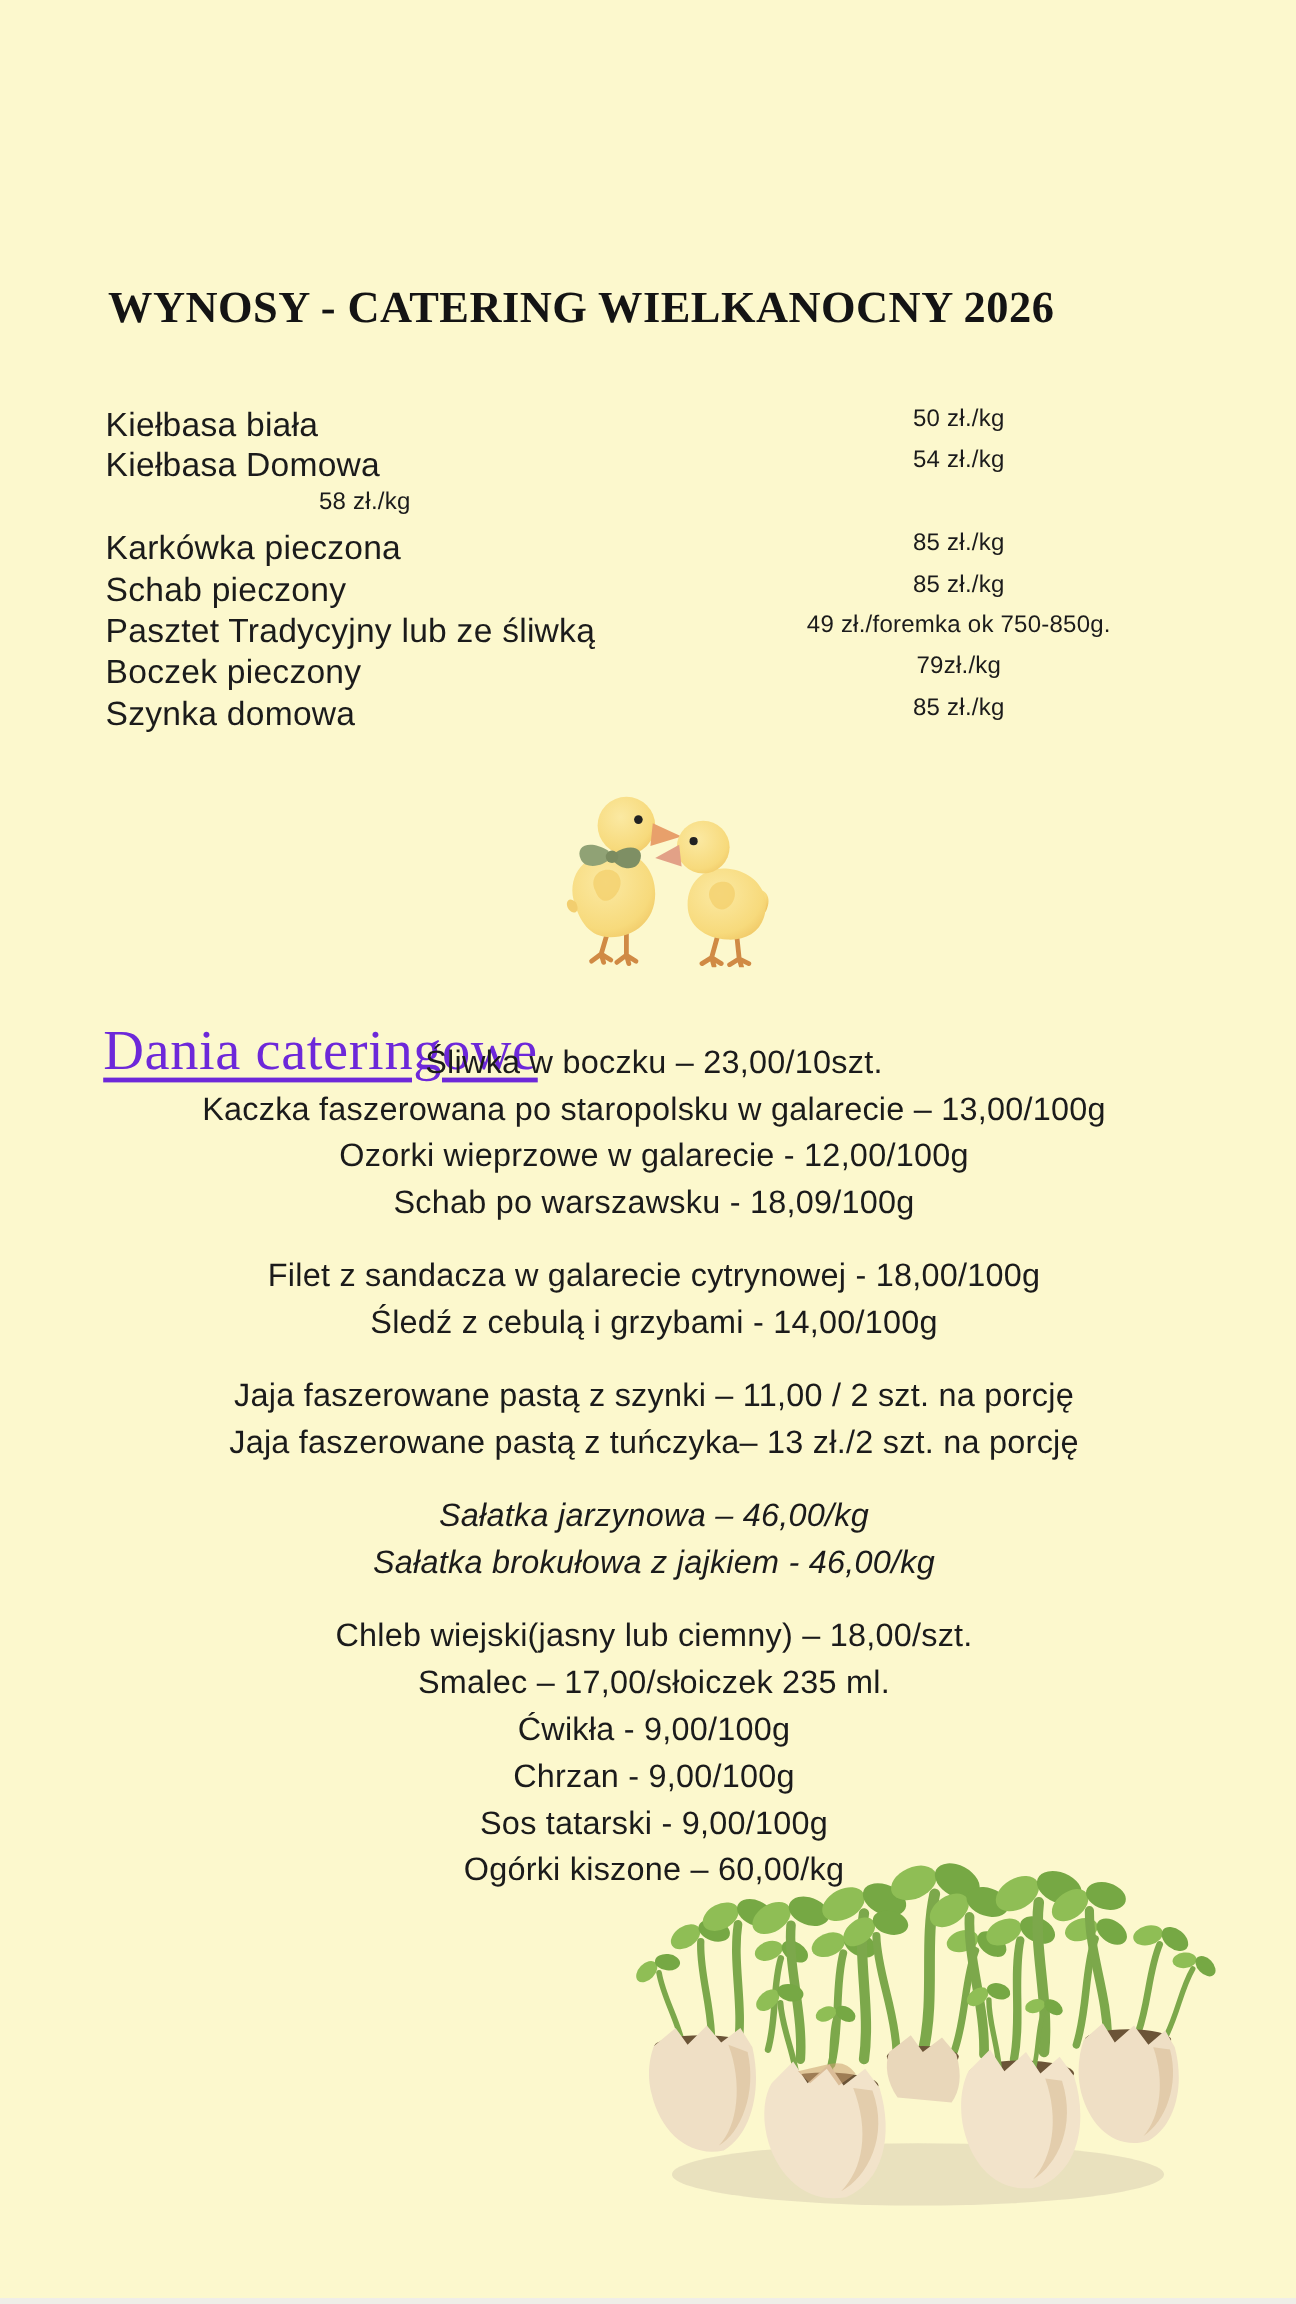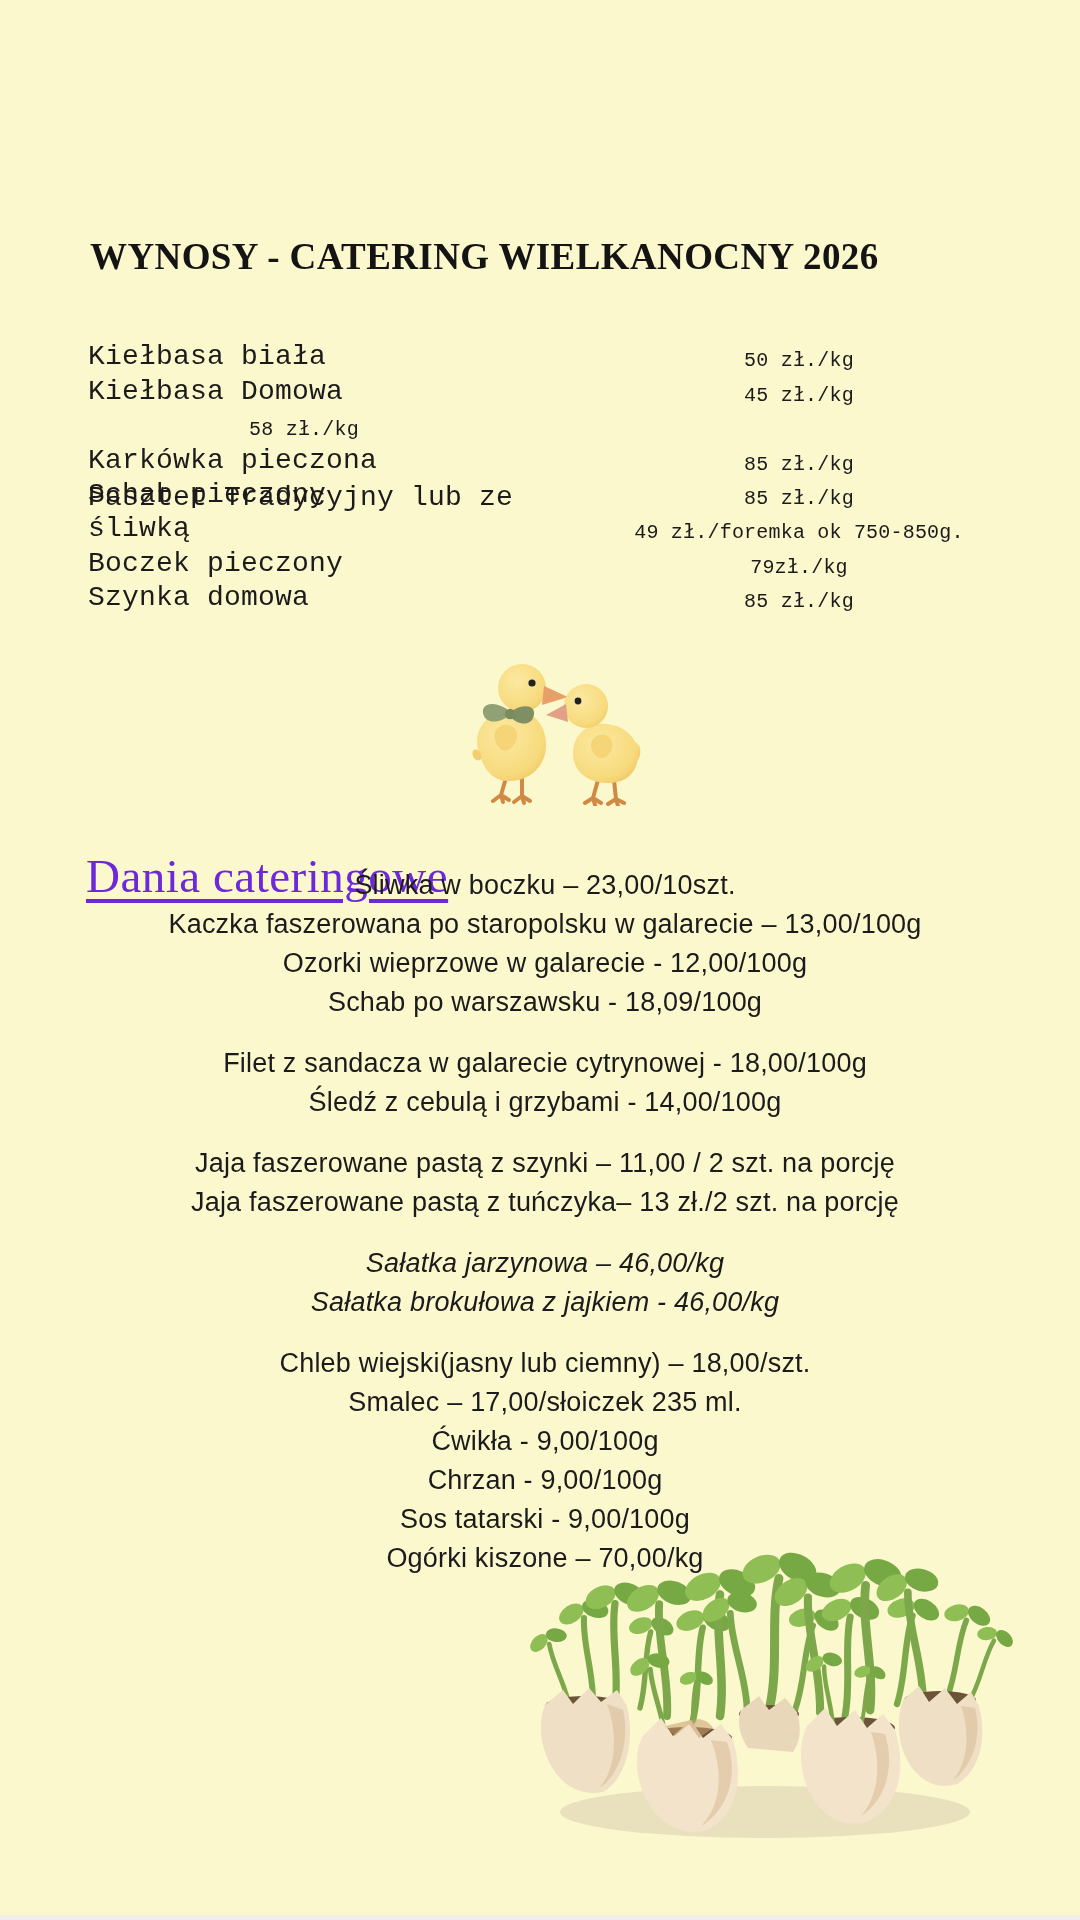--- a/index.html
+++ b/index.html
@@ -16,21 +16,21 @@
   
   .title{
     position:absolute;left:90px;top:210px;width:940px;
     font-family:"Liberation Serif", serif;
     font-weight:bold;font-size:37px;letter-spacing:.4px;
     color:#141414;white-space:nowrap;
   }
 
   
   .meat-list{position:absolute;left:88px;top:338px;width:927px;}
-  .meat-row{display:flex;align-items:flex-end;height:34.4px;font-family:Liberation Mono, monospace;}
+  .meat-row{display:flex;align-items:flex-start;height:34.4px;}
   .meat-name{flex:1;font-size:28px;letter-spacing:.2px;}
   .meat-price{width:432px;text-align:center;font-size:20px;letter-spacing:.2px;white-space:nowrap;}
 
   
   .section-heading{
     position:absolute;left:86px;top:810px;
     font-family:"Liberation Serif", serif;
     font-size:47px;font-weight:normal;color:#6d28d9;
     text-decoration:underline;
     text-decoration-thickness:3.5px;
@@ -61,21 +61,21 @@
 
   <h1 class="title">WYNOSY - CATERING WIELKANOCNY 2026</h1>
 
   <div class="meat-list">
       <div class="meat-row">
         <span class="meat-name">Kiełbasa biała</span>
         <span class="meat-price">50 zł./kg</span>
       </div>
       <div class="meat-row">
         <span class="meat-name">Kiełbasa Domowa</span>
-        <span class="meat-price">45 zł./kg</span>
+        <span class="meat-price">54 zł./kg</span>
       </div>
       <div class="meat-row">
         <span class="meat-price">58 zł./kg</span>
       </div>
       <div class="meat-row">
         <span class="meat-name">Karkówka  pieczona</span>
         <span class="meat-price">85 zł./kg</span>
       </div>
       <div class="meat-row">
         <span class="meat-name">Schab  pieczony</span>
@@ -150,21 +150,21 @@
       <div class="dania-group">
         <div class="dania-line">Sałatka jarzynowa – 46,00/kg</div>
         <div class="dania-line">Sałatka brokułowa z jajkiem - 46,00/kg</div>
       </div>
       <div class="dania-group">
         <div class="dania-line">Chleb wiejski(jasny lub ciemny) – 18,00/szt.</div>
         <div class="dania-line">Smalec – 17,00/słoiczek 235 ml.</div>
         <div class="dania-line">Ćwikła - 9,00/100g</div>
         <div class="dania-line">Chrzan - 9,00/100g</div>
         <div class="dania-line">Sos tatarski - 9,00/100g</div>
-        <div class="dania-line">Ogórki kiszone – 70,00/kg</div>
+        <div class="dania-line">Ogórki kiszone – 60,00/kg</div>
       </div>
     </div>
 
   <svg class="eggshells" viewBox="0 0 505 305">
     <defs>
       <g id="sp">
         <path d="M0,0 C3,-22 -3,-44 0,-64" stroke="#7CA84B" stroke-width="4.5" fill="none" stroke-linecap="round"></path>
         <ellipse cx="-9" cy="-68" rx="10" ry="6.5" fill="#8FBE55" transform="rotate(-28 -9 -68)"></ellipse>
         <ellipse cx="9" cy="-70" rx="10" ry="6.5" fill="#76A844" transform="rotate(24 9 -70)"></ellipse>
       </g>

